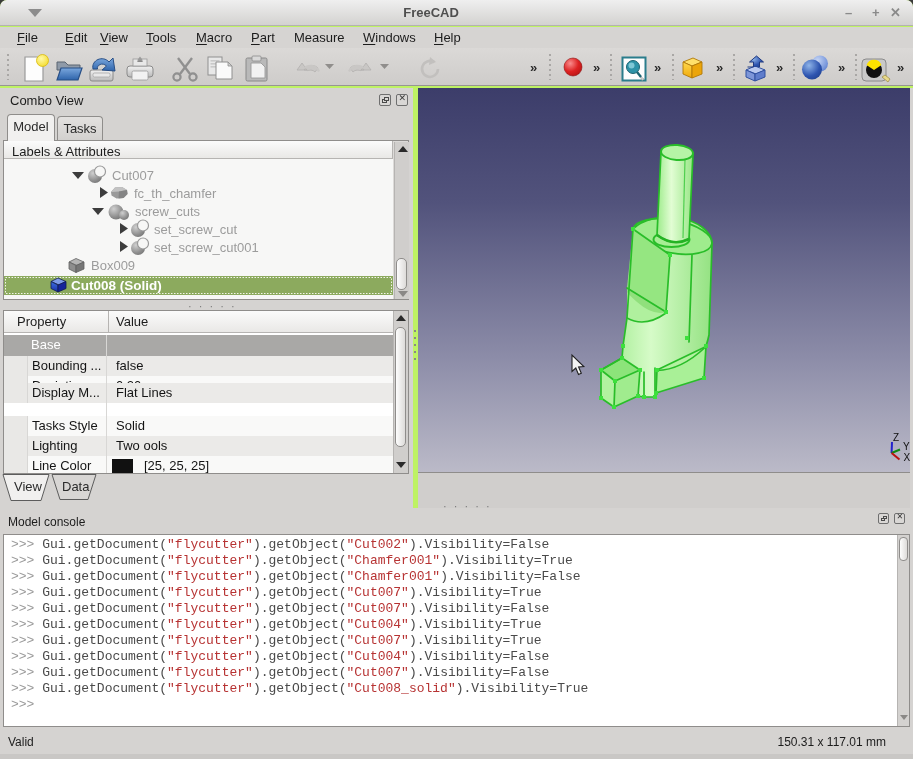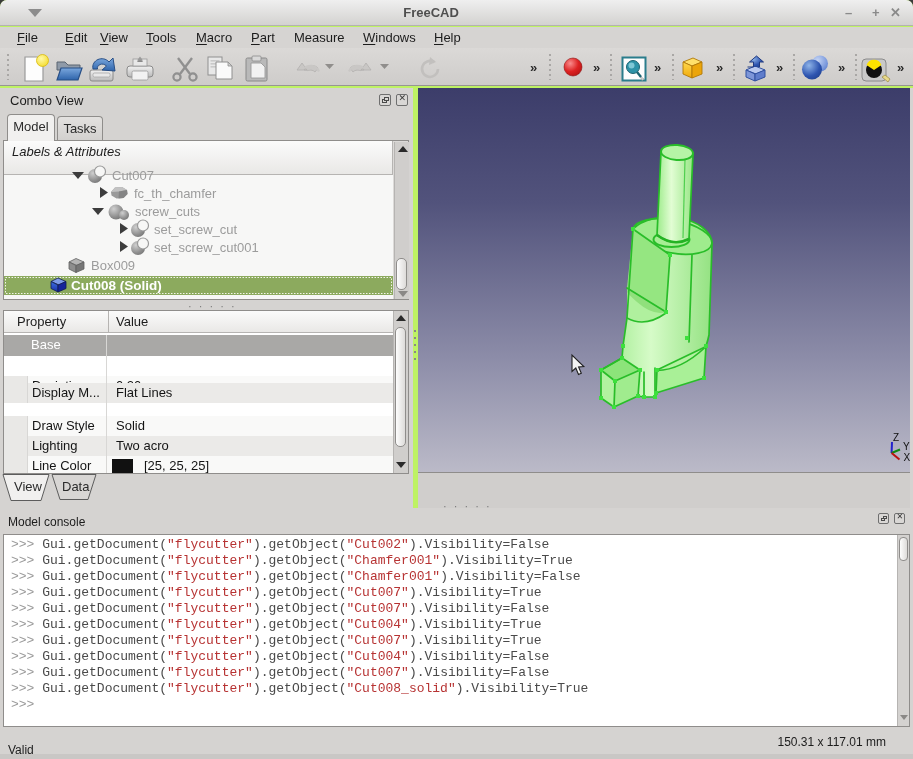--- a/index.html
+++ b/index.html
@@ -19,21 +19,21 @@
   .chev{font-size:13px;font-weight:bold;color:#2a2a2a;top:12px;letter-spacing:-2px;}
   .vdots{width:2px;top:6px;height:26px;background-image:repeating-linear-gradient(#a9a7a5 0 2px,transparent 2px 5px);}
   
   #dock{left:0;top:88px;width:413px;height:420px;background:#d5d3d1;}
   #cvtitle{left:10px;top:5px;font-size:13px;color:#1c1c1c;}
   .dkbtn{width:12px;height:12px;border:1px solid #6f6f6f;border-radius:2px;background:#d9d7d5;top:6px;}
   .tab{top:26px;height:25px;border:1px solid #8f8d8b;border-bottom:none;border-radius:4px 4px 0 0;font-size:13px;color:#2b2b2b;text-align:center;padding-top:4px;}
   #tabModel{left:7px;width:48px;background:#f1f0ef;z-index:3;height:27px;}
   #tabTasks{left:57px;width:46px;background:linear-gradient(#e3e1df,#d2d0ce);top:28px;}
   #treeframe{left:3px;top:52px;width:406px;height:160px;border:1px solid #8f8d8b;background:#f7f7f6;}
-  #treehdr{left:0;top:0;width:389px;height:34px;background:linear-gradient(#fbfbfb,#e9e8e6);border-right:1px solid #b6b4b2;border-bottom:1px solid #b6b4b2;font-size:13px;color:#1c1c1c;padding:3px 0 0 8px;font-style:italic;}
+  #treehdr{left:0;top:0;width:389px;height:18px;background:linear-gradient(#fbfbfb,#e9e8e6);border-right:1px solid #b6b4b2;border-bottom:1px solid #b6b4b2;font-size:13px;color:#1c1c1c;padding:3px 0 0 8px;}
   
   .spl{color:#7a7a7a;font-size:11px;letter-spacing:2px;}
   
   #propframe{left:3px;top:222px;width:406px;height:164px;border:1px solid #8f8d8b;background:#fff;}
   #prophdr{left:0;top:0;width:390px;height:22px;background:linear-gradient(#fbfbfb,#e9e8e6);border-bottom:1px solid #b6b4b2;font-size:13px;color:#1c1c1c;}
   .prow{left:0;width:390px;height:20px;font-size:13px;color:#141414;}
   .pcell1{left:28px;top:2px;}
   .pcell2{left:112px;top:2px;}
   .pstrip{left:0;top:0;width:24px;height:20px;background:#e9e8e6;border-right:1px solid #d8d7d5;}
   
@@ -311,39 +311,44 @@
     <div class="abs" id="propframe">
       <div class="abs" id="prophdr">
         <div class="abs" style="left:13px;top:3px;">Property</div>
         <div class="abs" style="left:112px;top:3px;">Value</div>
         <div class="abs" style="left:104px;top:0;width:1px;height:22px;background:#b6b4b2;"></div>
       </div>
       <div class="abs" id="proprows" style="left:0;top:24px;width:389px;height:138px;overflow:hidden;">
         <div class="abs" style="left:0;top:0;width:389px;height:21px;background:#a9a8a6;">
           <div class="abs" style="left:27px;top:2px;font-size:13px;font-weight:normal;color:#fff;">Base</div>
         </div>
+        <div class="abs prow" style="top:21px;background:#ebeae8;">
+            <div class="abs pstrip"></div>
+            <div class="abs pcell1">Bounding ...</div>
+            <div class="abs pcell2">false</div>
+          </div>
         <div class="abs prow" style="top:41px;background:#f9f9f8;">
             <div class="abs pstrip"></div>
             <div class="abs pcell1">Deviation</div>
             <div class="abs pcell2">0.20</div>
           </div>
         <div class="abs prow" style="top:48px;background:#ebeae8;">
             <div class="abs pstrip"></div>
             <div class="abs pcell1">Display M...</div>
             <div class="abs pcell2">Flat Lines</div>
           </div>
         <div class="abs prow" style="top:81px;background:#f9f9f8;">
             <div class="abs pstrip"></div>
-            <div class="abs pcell1">Draw Style</div>
+            <div class="abs pcell1">Tasks Style</div>
             <div class="abs pcell2">Solid</div>
           </div>
         <div class="abs prow" style="top:101px;background:#ebeae8;">
             <div class="abs pstrip"></div>
             <div class="abs pcell1">Lighting</div>
-            <div class="abs pcell2">Two acro</div>
+            <div class="abs pcell2">Two ools</div>
           </div>
         <div class="abs prow" style="top:121px;background:#f9f9f8;">
             <div class="abs pstrip"></div>
             <div class="abs pcell1">Line Color</div>
           <div class="abs" style="left:108px;top:3px;width:21px;height:14px;background:#111;"></div>
           <div class="abs" style="left:140px;top:2px;">[25, 25, 25]</div>
         </div>
         <div class="abs" style="left:102px;top:0;width:1px;height:138px;background:#d8d7d5;"></div>
       </div>
       <div class="abs" id="propscroll" style="left:389px;top:0;width:15px;height:162px;background:#d0cecc;border-left:1px solid #b6b4b2;">
@@ -476,17 +481,17 @@
       <div class="abs cl" style="top:146px;"><span class="cp">&gt;&gt;&gt; </span>Gui.getDocument(<span class="cs">"flycutter"</span>).getObject(<span class="cs">"Cut008_solid"</span>).Visibility=True</div>
       <div class="abs cl" style="top:162px;"><span class="cp">&gt;&gt;&gt; </span></div>
       <div class="abs" style="left:893px;top:0;width:12px;height:191px;background:#d4d2d0;border-left:1px solid #b6b4b2;">
         <div class="abs" style="left:1px;top:2px;width:9px;height:24px;background:linear-gradient(90deg,#fdfdfd,#dddbd9);border:1px solid #8f8d8b;border-radius:4px;"></div>
         <div class="abs" style="left:2px;top:180px;width:0;height:0;border-left:4px solid transparent;border-right:4px solid transparent;border-top:5px solid #8a8886;"></div>
       </div>
     </div>
   </div>
 
   <div class="abs" id="statusbar">
-    <div class="abs" style="left:8px;top:6px;margin-top:8px;">Valid</div>
+    <div class="abs" style="left:8px;top:6px;">Valid</div>
     <div class="abs" style="left:636px;top:6px;width:250px;text-align:right;">150.31 x 117.01 mm</div>
   </div>
   <div class="abs" id="winbottom"></div>
 </div>
 
 </body></html>

